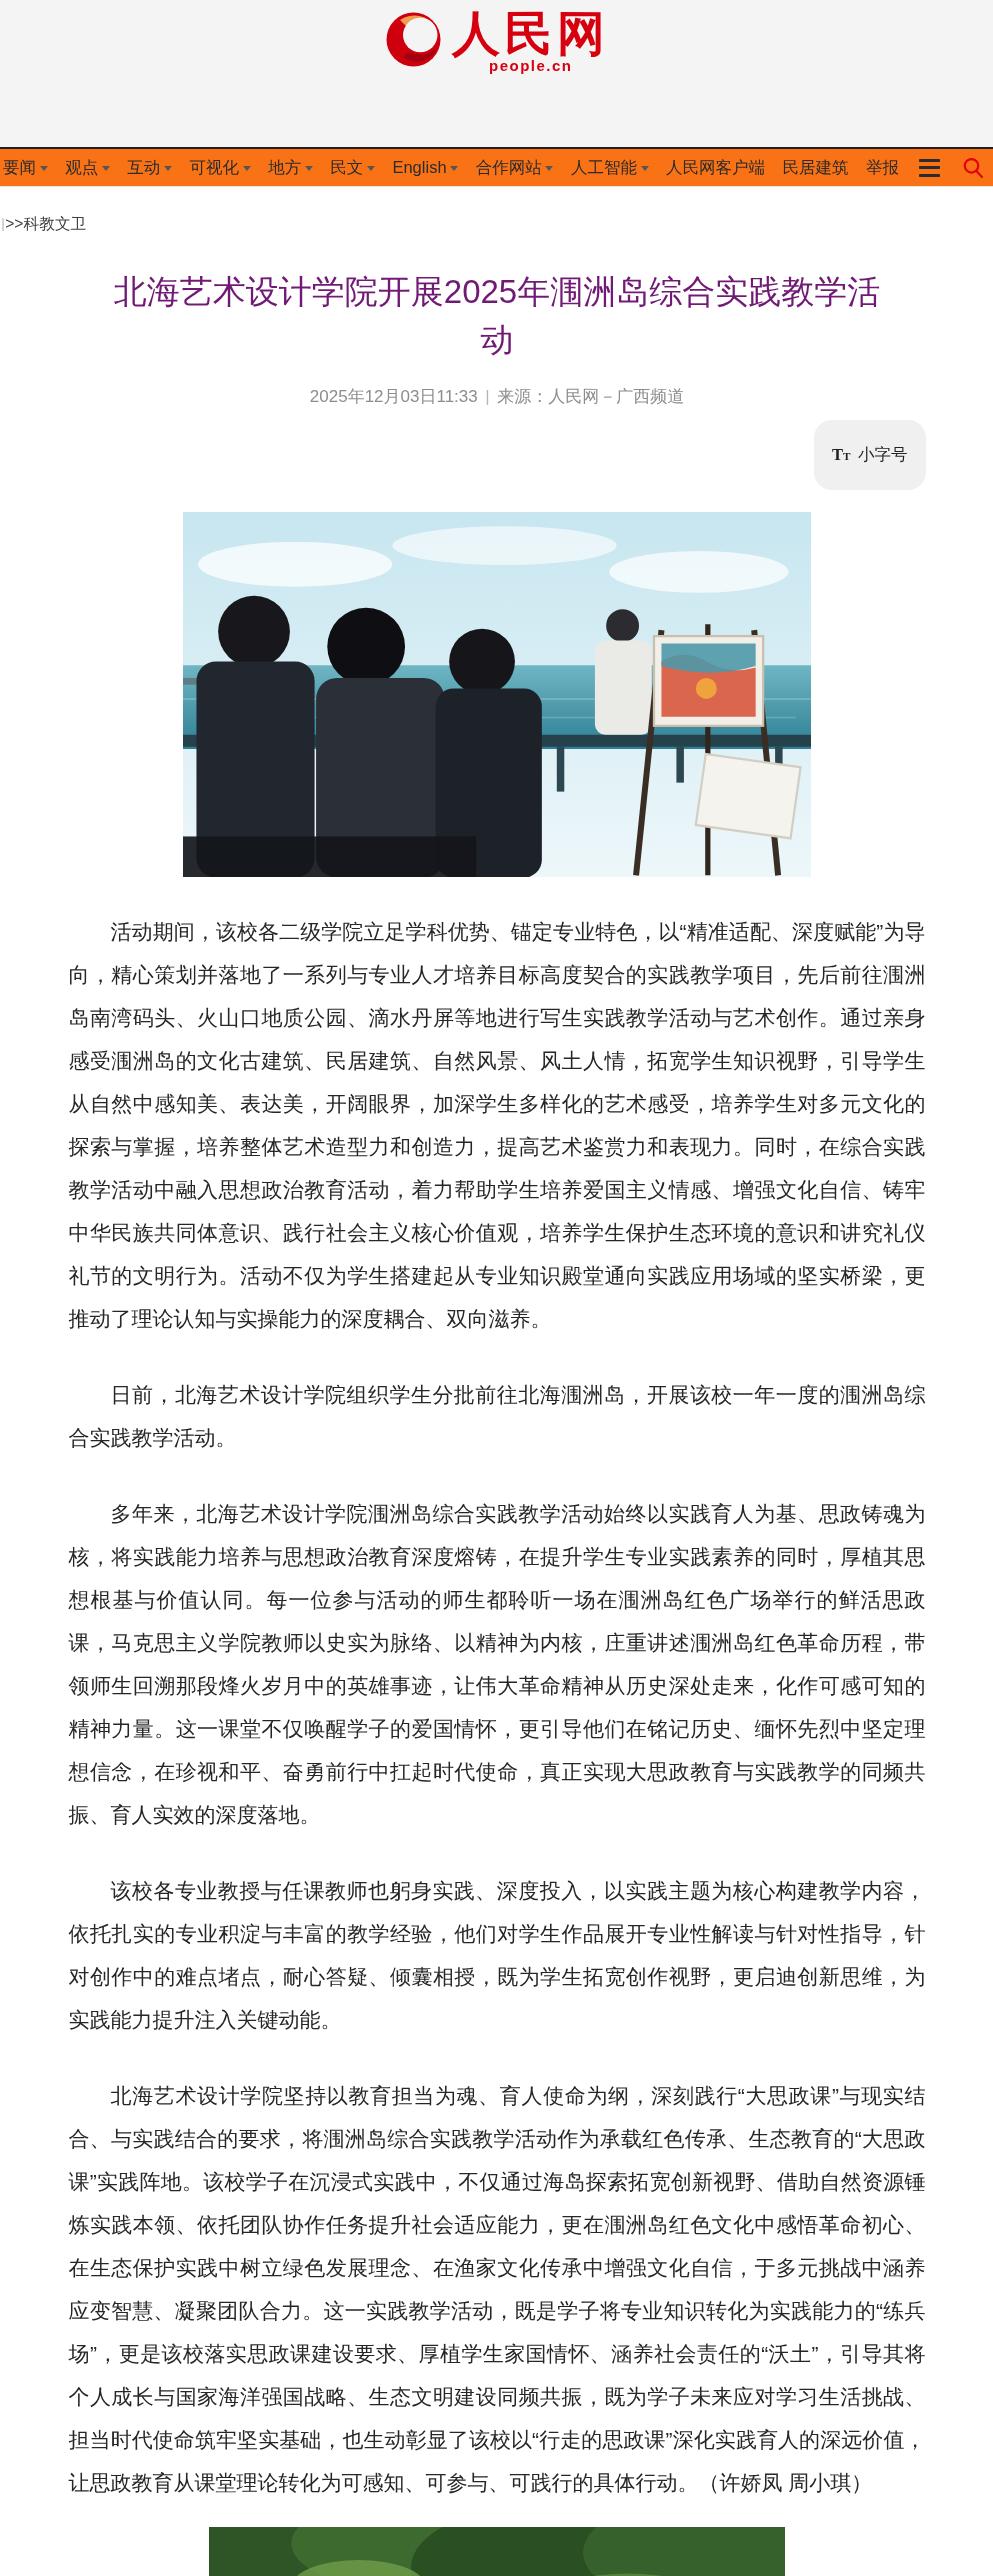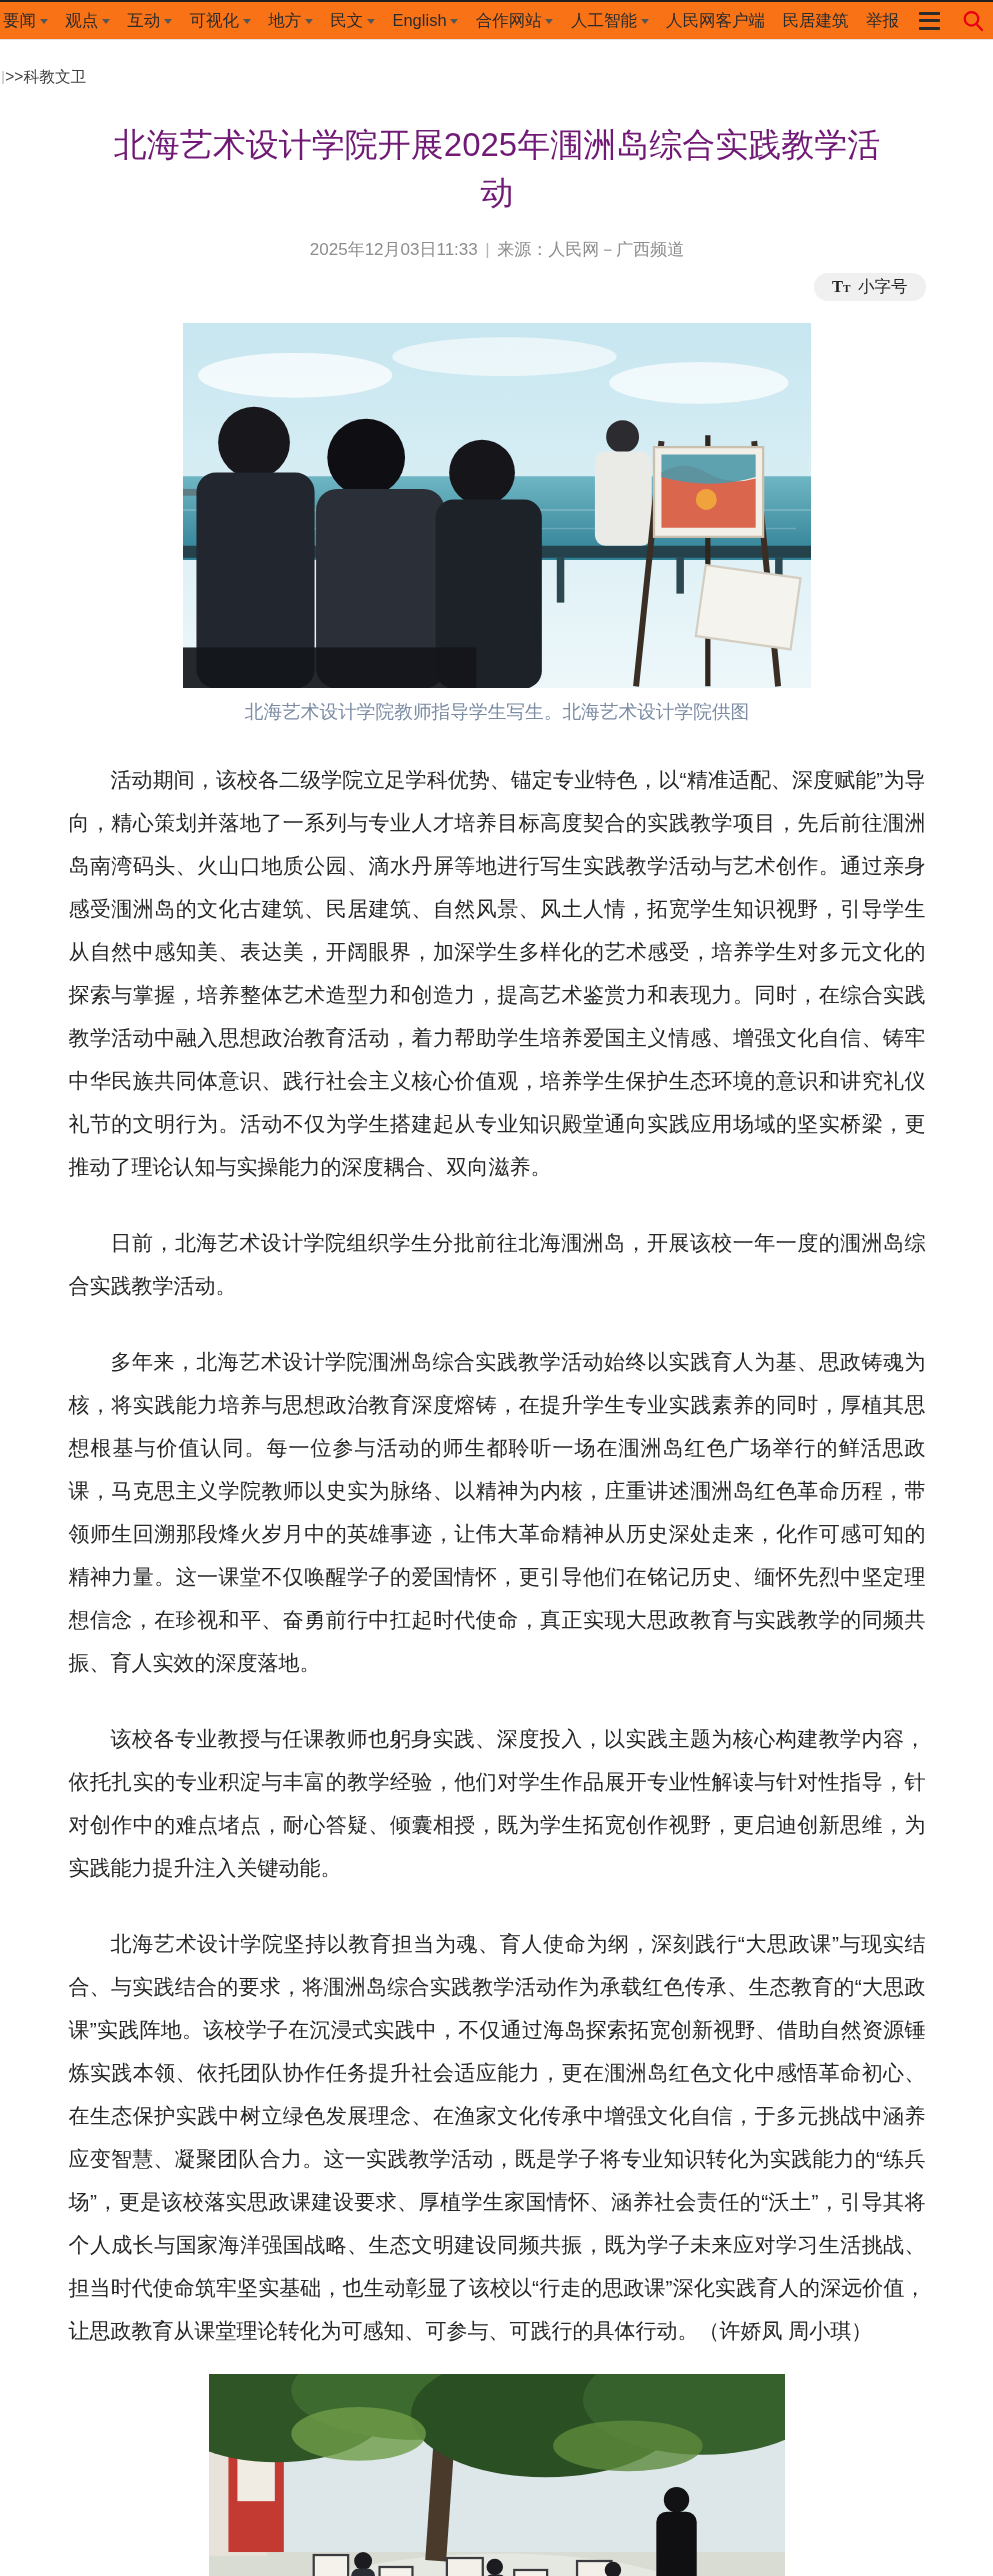--- a/index.html
+++ b/index.html
@@ -33,21 +33,21 @@
   .crumb-clip { display:inline-block; width:5.2px; height:16.5px; overflow:hidden; position:relative; }
   .crumb-clip::after { content:""; position:absolute; right:1.5px; top:1.5px; width:2.2px; height:13.5px; background:#d4d4d4; }
   .crumb-link { cursor:pointer; }
   
   .main { width:857px; margin:0 auto; }
   .article-title { font-size:33px; font-weight:400; line-height:48px; color:#701a75; text-align:center; padding:28px 43px 0; }
   .meta-row { margin-top:21px; text-align:center; font-size:17px; color:#8d8d8d; }
   .meta-sep { margin:0 7.5px; color:#b5b5b5; }
   .tool-row { display:flex; justify-content:flex-end; margin-top:12px; }
   .fontsize-pill {
-    background:#f0f0f0; border-radius:18px; padding:3px 18px;
+    background:#f0f0f0; border-radius:18px; padding:24px 18px;
     display:flex; align-items:baseline; gap:7.5px; font-size:16.5px; color:#222; cursor:pointer;
   }
   .tt-icon { font-weight:bold; font-family:"Liberation Serif","DejaVu Serif",serif; }
   .tt-icon .t2 { font-size:11.2px; }
   figure.photo { margin:22.4px auto 0; }
   .photo-1 { width:628px; }
   .photo-2 { width:576px; margin-top:43px; }
   .photo svg { display:block; width:100%; height:auto; }
   figcaption {
     margin-top:10.5px; text-align:center; font-size:18.7px; color:#7b8ca4;
@@ -56,20 +56,36 @@
   .article-body { margin-top:16.5px; }
   .article-body p {
     font-size:21px; line-height:43px; color:#262626;
     text-indent:2em; text-align:justify; margin-top:33px;
   }
 </style>
 </head>
 <body>
 
 <header class="site-header">
+  <div class="logo-zone">
+    <div class="logo">
+      <span>
+        <svg width="57" height="63" viewBox="0 0 76 84">
+          <circle cx="38" cy="42" r="36" fill="#cf000e"></circle>
+          <path d="M20 16 A34 34 0 0 1 68 26 L60 34 A26 26 0 0 0 28 24 Z" fill="#f39c4f"></path>
+          <circle cx="47" cy="36" r="23" fill="#f4f4f5"></circle>
+          <path d="M24 66 A30 30 0 0 0 70 52 A34 34 0 0 1 30 58 Z" fill="#a50010"></path>
+        </svg>
+      </span>
+      <span class="logo-text-wrap">
+        <span class="logo-cn">人民网</span>
+        <span class="logo-en">people.cn</span>
+      </span>
+    </div>
+  </div>
 
   <nav class="nav-bar">
     <span class="nav-item">
         <span>要闻</span>
         <i class="chev"></i>
       </span>
     <span class="nav-item">
         <span>观点</span>
         <i class="chev"></i>
       </span>
@@ -180,21 +196,20 @@
       <line x1="702" y1="150" x2="702" y2="486" stroke="#30261e" stroke-width="7"></line>
       <rect x="630" y="166" width="146" height="120" fill="#f2efe8" stroke="#cbbfae" stroke-width="3"></rect>
       <path d="M640 200 q30 -18 60 0 t66 8 v66 h-126 Z" fill="#d8573d" opacity="0.9"></path>
       <path d="M640 176 h126 v30 q-60 18 -126 0 Z" fill="#4e98a8" opacity="0.9"></path>
       <circle cx="700" cy="236" r="14" fill="#f0a33c"></circle>
       <g transform="rotate(8 755 380)">
         <rect x="692" y="332" width="128" height="96" fill="#f5f3ee" stroke="#d4cec2" stroke-width="3"></rect>
       </g>
       <rect x="0" y="434" width="392" height="55" fill="#14161a" opacity="0.92"></rect>
     </svg>
-    <figcaption>北海艺术设计学院教师指导学生写生。北海艺术设计学院供图</figcaption>
   </figure>
 
   <div class="article-body">
     <p>活动期间，该校各二级学院立足学科优势、锚定专业特色，以“精准适配、深度赋能”为导向，精心策划并落地了一系列与专业人才培养目标高度契合的实践教学项目，先后前往涠洲岛南湾码头、火山口地质公园、滴水丹屏等地进行写生实践教学活动与艺术创作。通过亲身感受涠洲岛的文化古建筑、民居建筑、自然风景、风土人情，拓宽学生知识视野，引导学生从自然中感知美、表达美，开阔眼界，加深学生多样化的艺术感受，培养学生对多元文化的探索与掌握，培养整体艺术造型力和创造力，提高艺术鉴赏力和表现力。同时，在综合实践教学活动中融入思想政治教育活动，着力帮助学生培养爱国主义情感、增强文化自信、铸牢中华民族共同体意识、践行社会主义核心价值观，培养学生保护生态环境的意识和讲究礼仪礼节的文明行为。活动不仅为学生搭建起从专业知识殿堂通向实践应用场域的坚实桥梁，更推动了理论认知与实操能力的深度耦合、双向滋养。</p>
     <p>日前，北海艺术设计学院组织学生分批前往北海涠洲岛，开展该校一年一度的涠洲岛综合实践教学活动。</p>
     <p>多年来，北海艺术设计学院涠洲岛综合实践教学活动始终以实践育人为基、思政铸魂为核，将实践能力培养与思想政治教育深度熔铸，在提升学生专业实践素养的同时，厚植其思想根基与价值认同。每一位参与活动的师生都聆听一场在涠洲岛红色广场举行的鲜活思政课，马克思主义学院教师以史实为脉络、以精神为内核，庄重讲述涠洲岛红色革命历程，带领师生回溯那段烽火岁月中的英雄事迹，让伟大革命精神从历史深处走来，化作可感可知的精神力量。这一课堂不仅唤醒学子的爱国情怀，更引导他们在铭记历史、缅怀先烈中坚定理想信念，在珍视和平、奋勇前行中扛起时代使命，真正实现大思政教育与实践教学的同频共振、育人实效的深度落地。</p>
     <p>该校各专业教授与任课教师也躬身实践、深度投入，以实践主题为核心构建教学内容，依托扎实的专业积淀与丰富的教学经验，他们对学生作品展开专业性解读与针对性指导，针对创作中的难点堵点，耐心答疑、倾囊相授，既为学生拓宽创作视野，更启迪创新思维，为实践能力提升注入关键动能。</p>
     <p>北海艺术设计学院坚持以教育担当为魂、育人使命为纲，深刻践行“大思政课”与现实结合、与实践结合的要求，将涠洲岛综合实践教学活动作为承载红色传承、生态教育的“大思政课”实践阵地。该校学子在沉浸式实践中，不仅通过海岛探索拓宽创新视野、借助自然资源锤炼实践本领、依托团队协作任务提升社会适应能力，更在涠洲岛红色文化中感悟革命初心、在生态保护实践中树立绿色发展理念、在渔家文化传承中增强文化自信，于多元挑战中涵养应变智慧、凝聚团队合力。这一实践教学活动，既是学子将专业知识转化为实践能力的“练兵场”，更是该校落实思政课建设要求、厚植学生家国情怀、涵养社会责任的“沃土”，引导其将个人成长与国家海洋强国战略、生态文明建设同频共振，既为学子未来应对学习生活挑战、担当时代使命筑牢坚实基础，也生动彰显了该校以“行走的思政课”深化实践育人的深远价值，让思政教育从课堂理论转化为可感知、可参与、可践行的具体行动。（许娇凤 周小琪）</p>
   </div>
 

